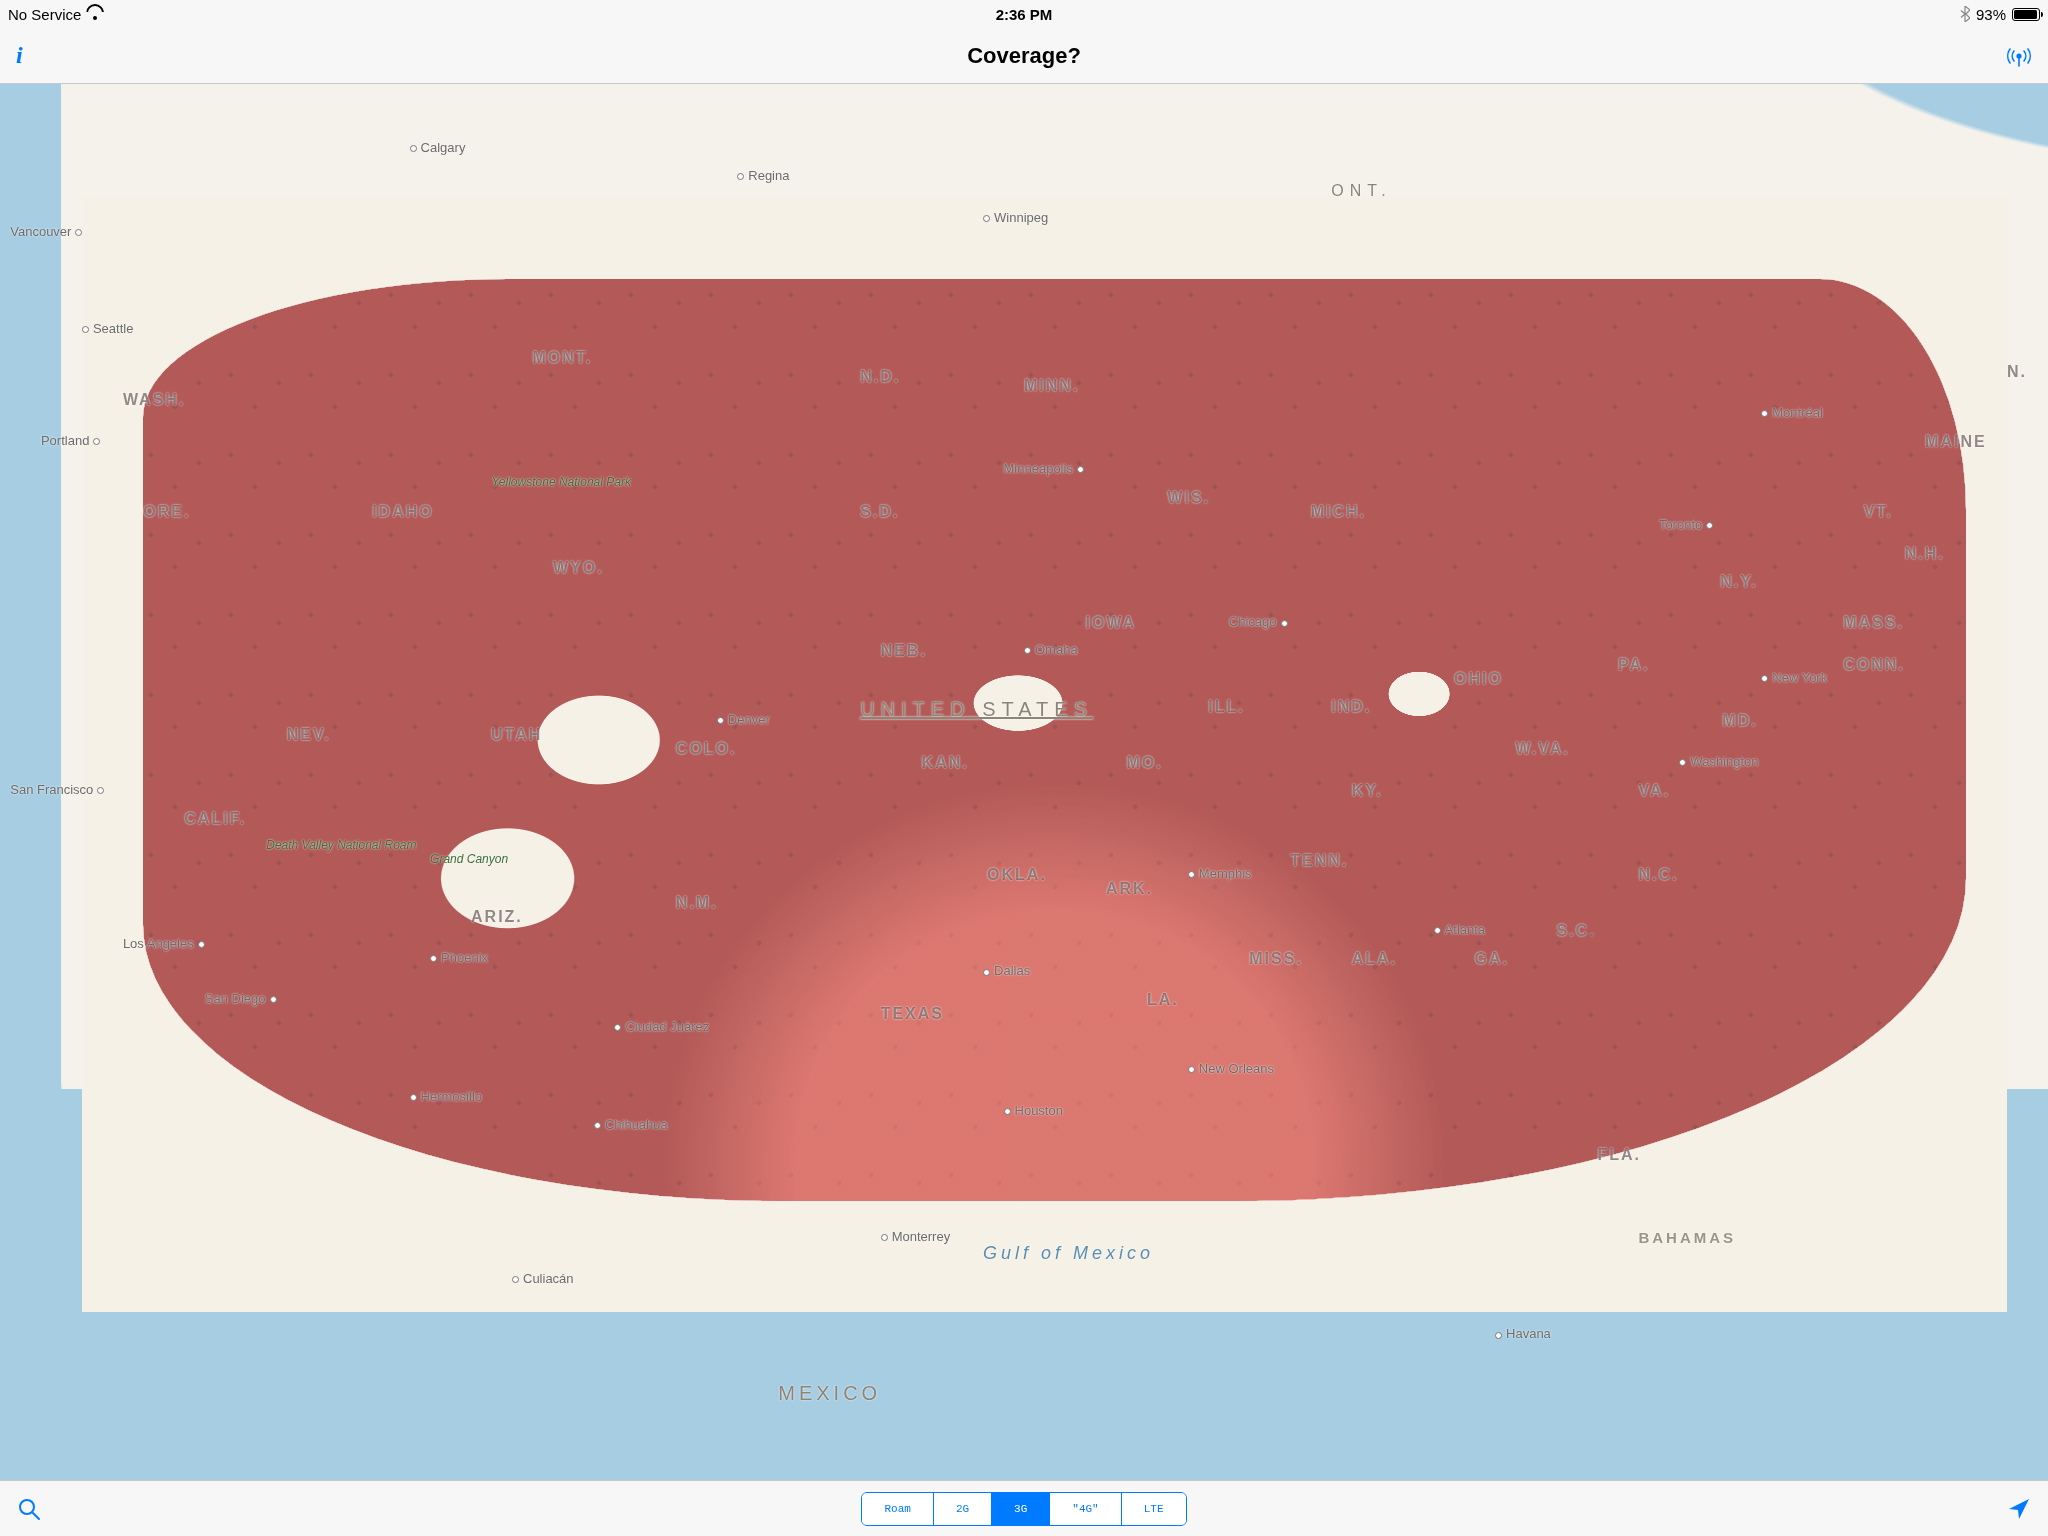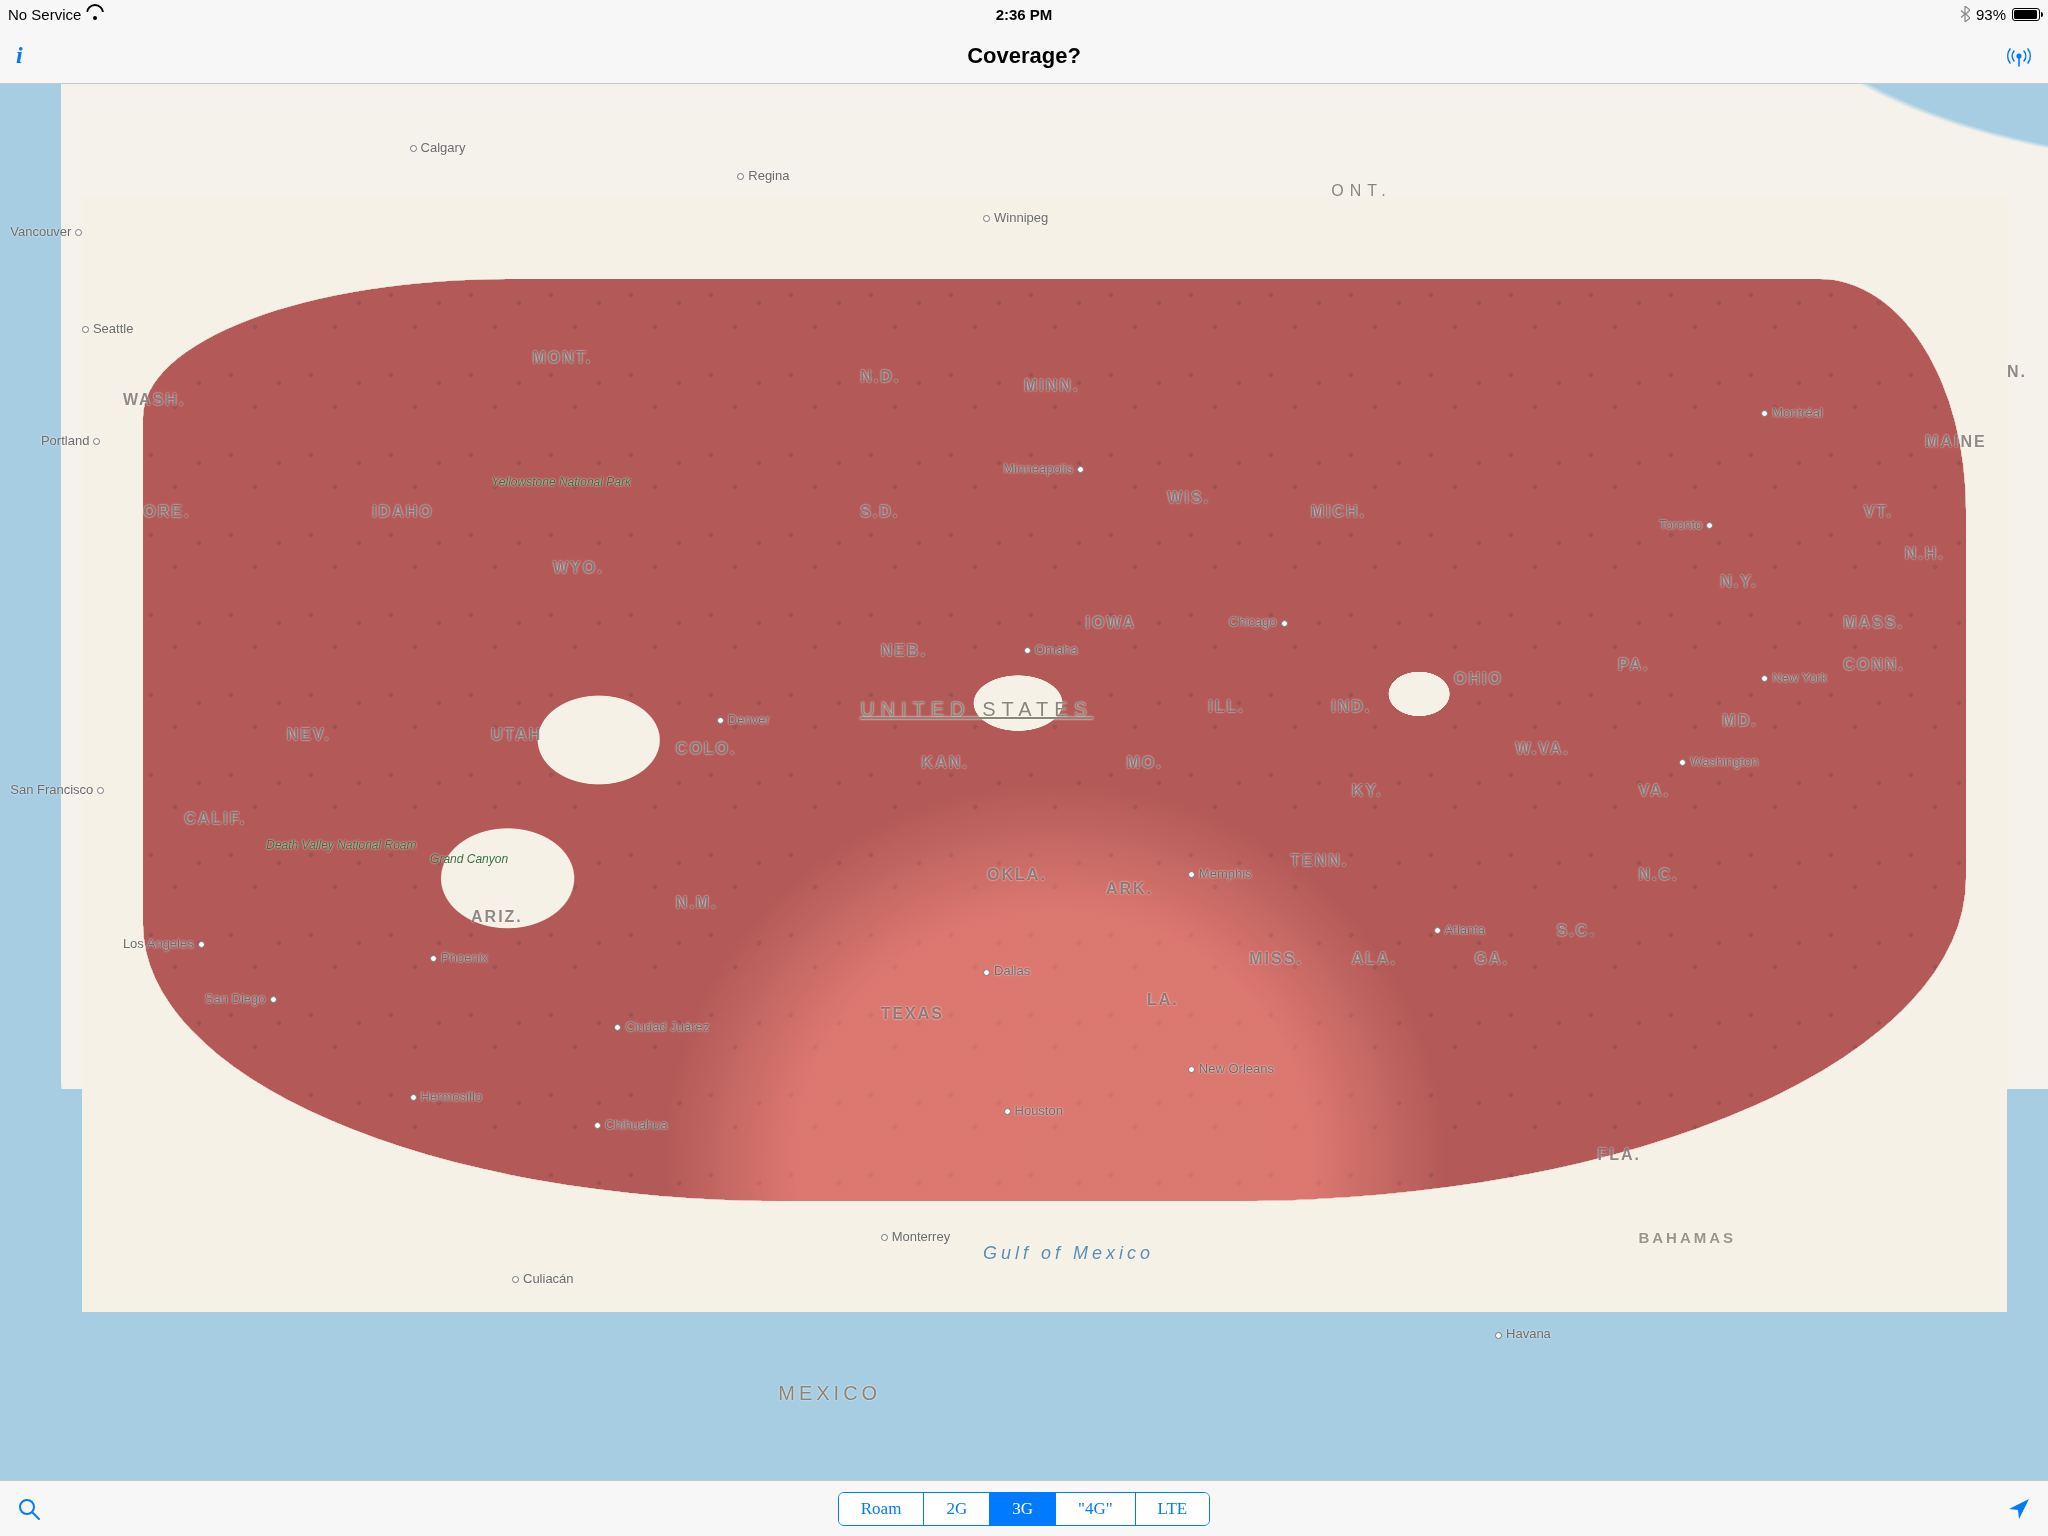--- a/index.html
+++ b/index.html
@@ -118,22 +118,22 @@
   
   .toolbar {
     height: 56px; background:#f7f7f7; border-top:1px solid #c8c7cc;
     display:flex; align-items:center; justify-content:space-between; padding:0 16px;
   }
   .seg {
     display:flex; border:1px solid #007aff; border-radius:6px; overflow:hidden;
     height:34px;
   }
   .seg button {
-    appearance:none; border:none; background:#fff; color:#007aff; font-size:17px;
-    padding:0 22px; border-right:1px solid #007aff; cursor:pointer; font-family:Liberation Serif, serif;
+    appearance:none; border:none; background:#fff; color:#007aff; font-size:11px;
+    padding:0 22px; border-right:1px solid #007aff; cursor:pointer; font-family:Liberation Mono, monospace;
   }
   .seg button:last-child { border-right:none; }
   .seg button.sel { background:#007aff; color:#fff; }
   .tb-btn { color:#007aff; }
   .tb-btn svg { width:26px; height:26px; display:block; }
 </style>
 </head>
 <body>
 
 <div class="status-bar">

